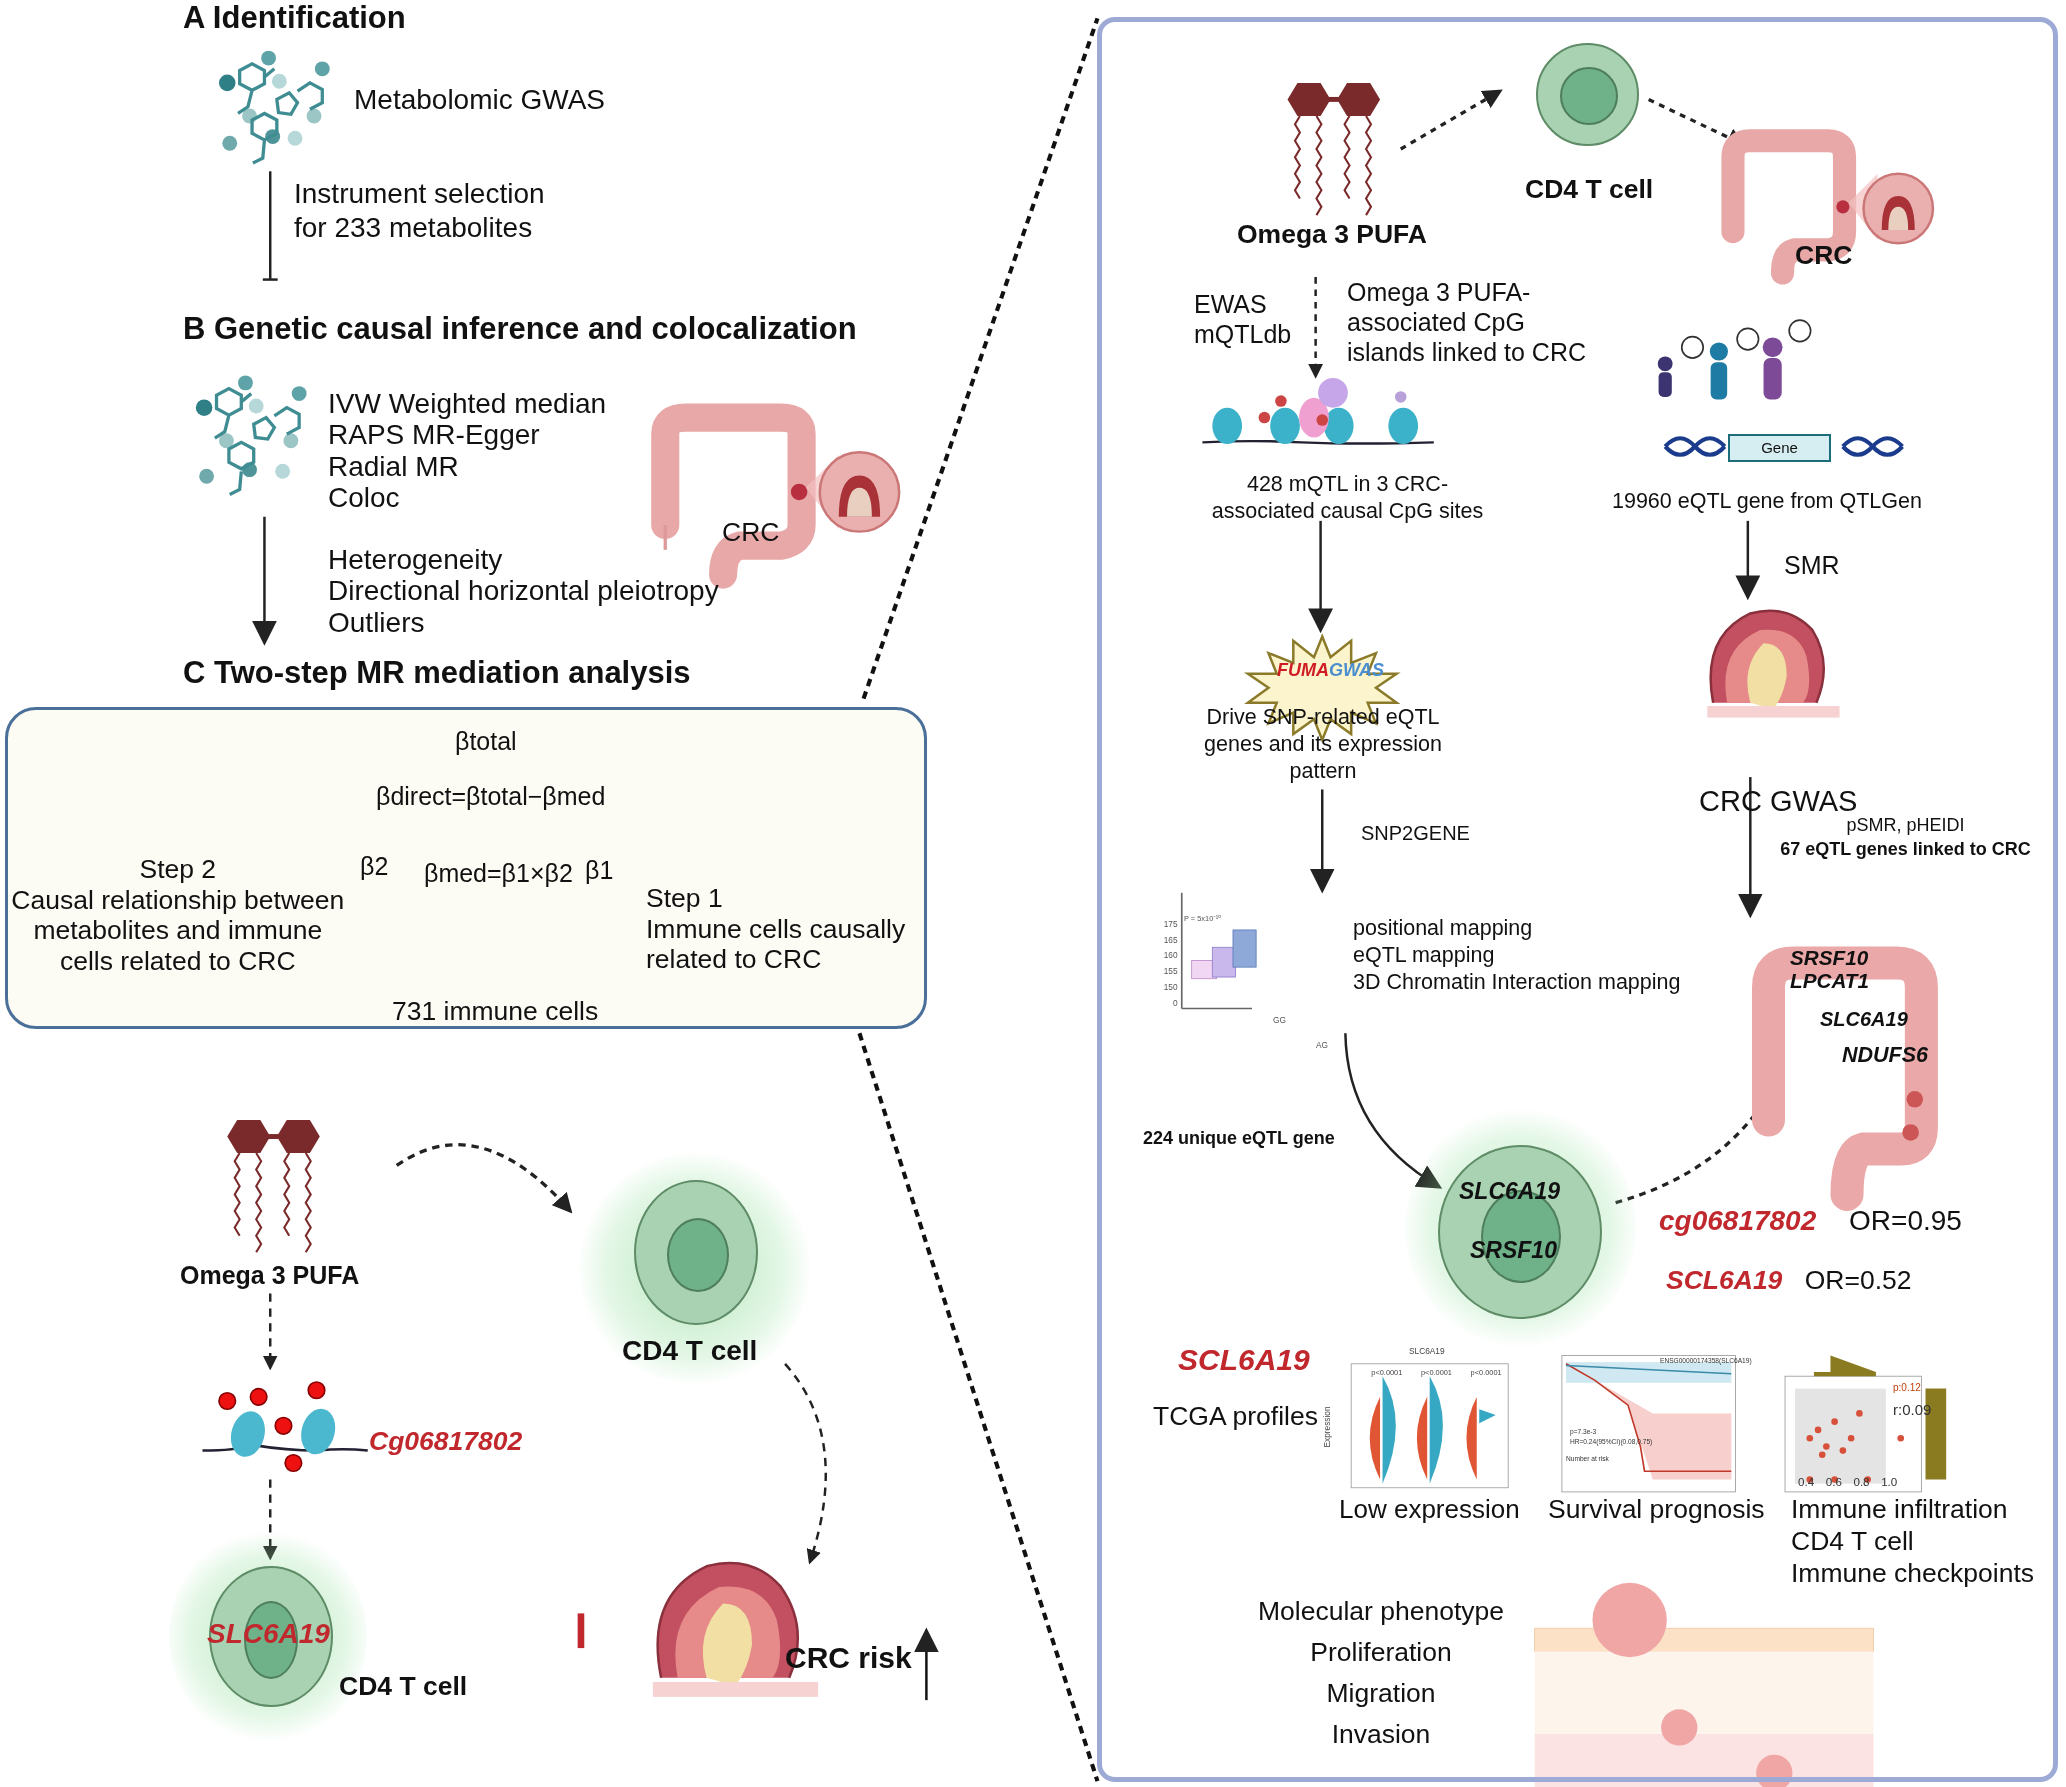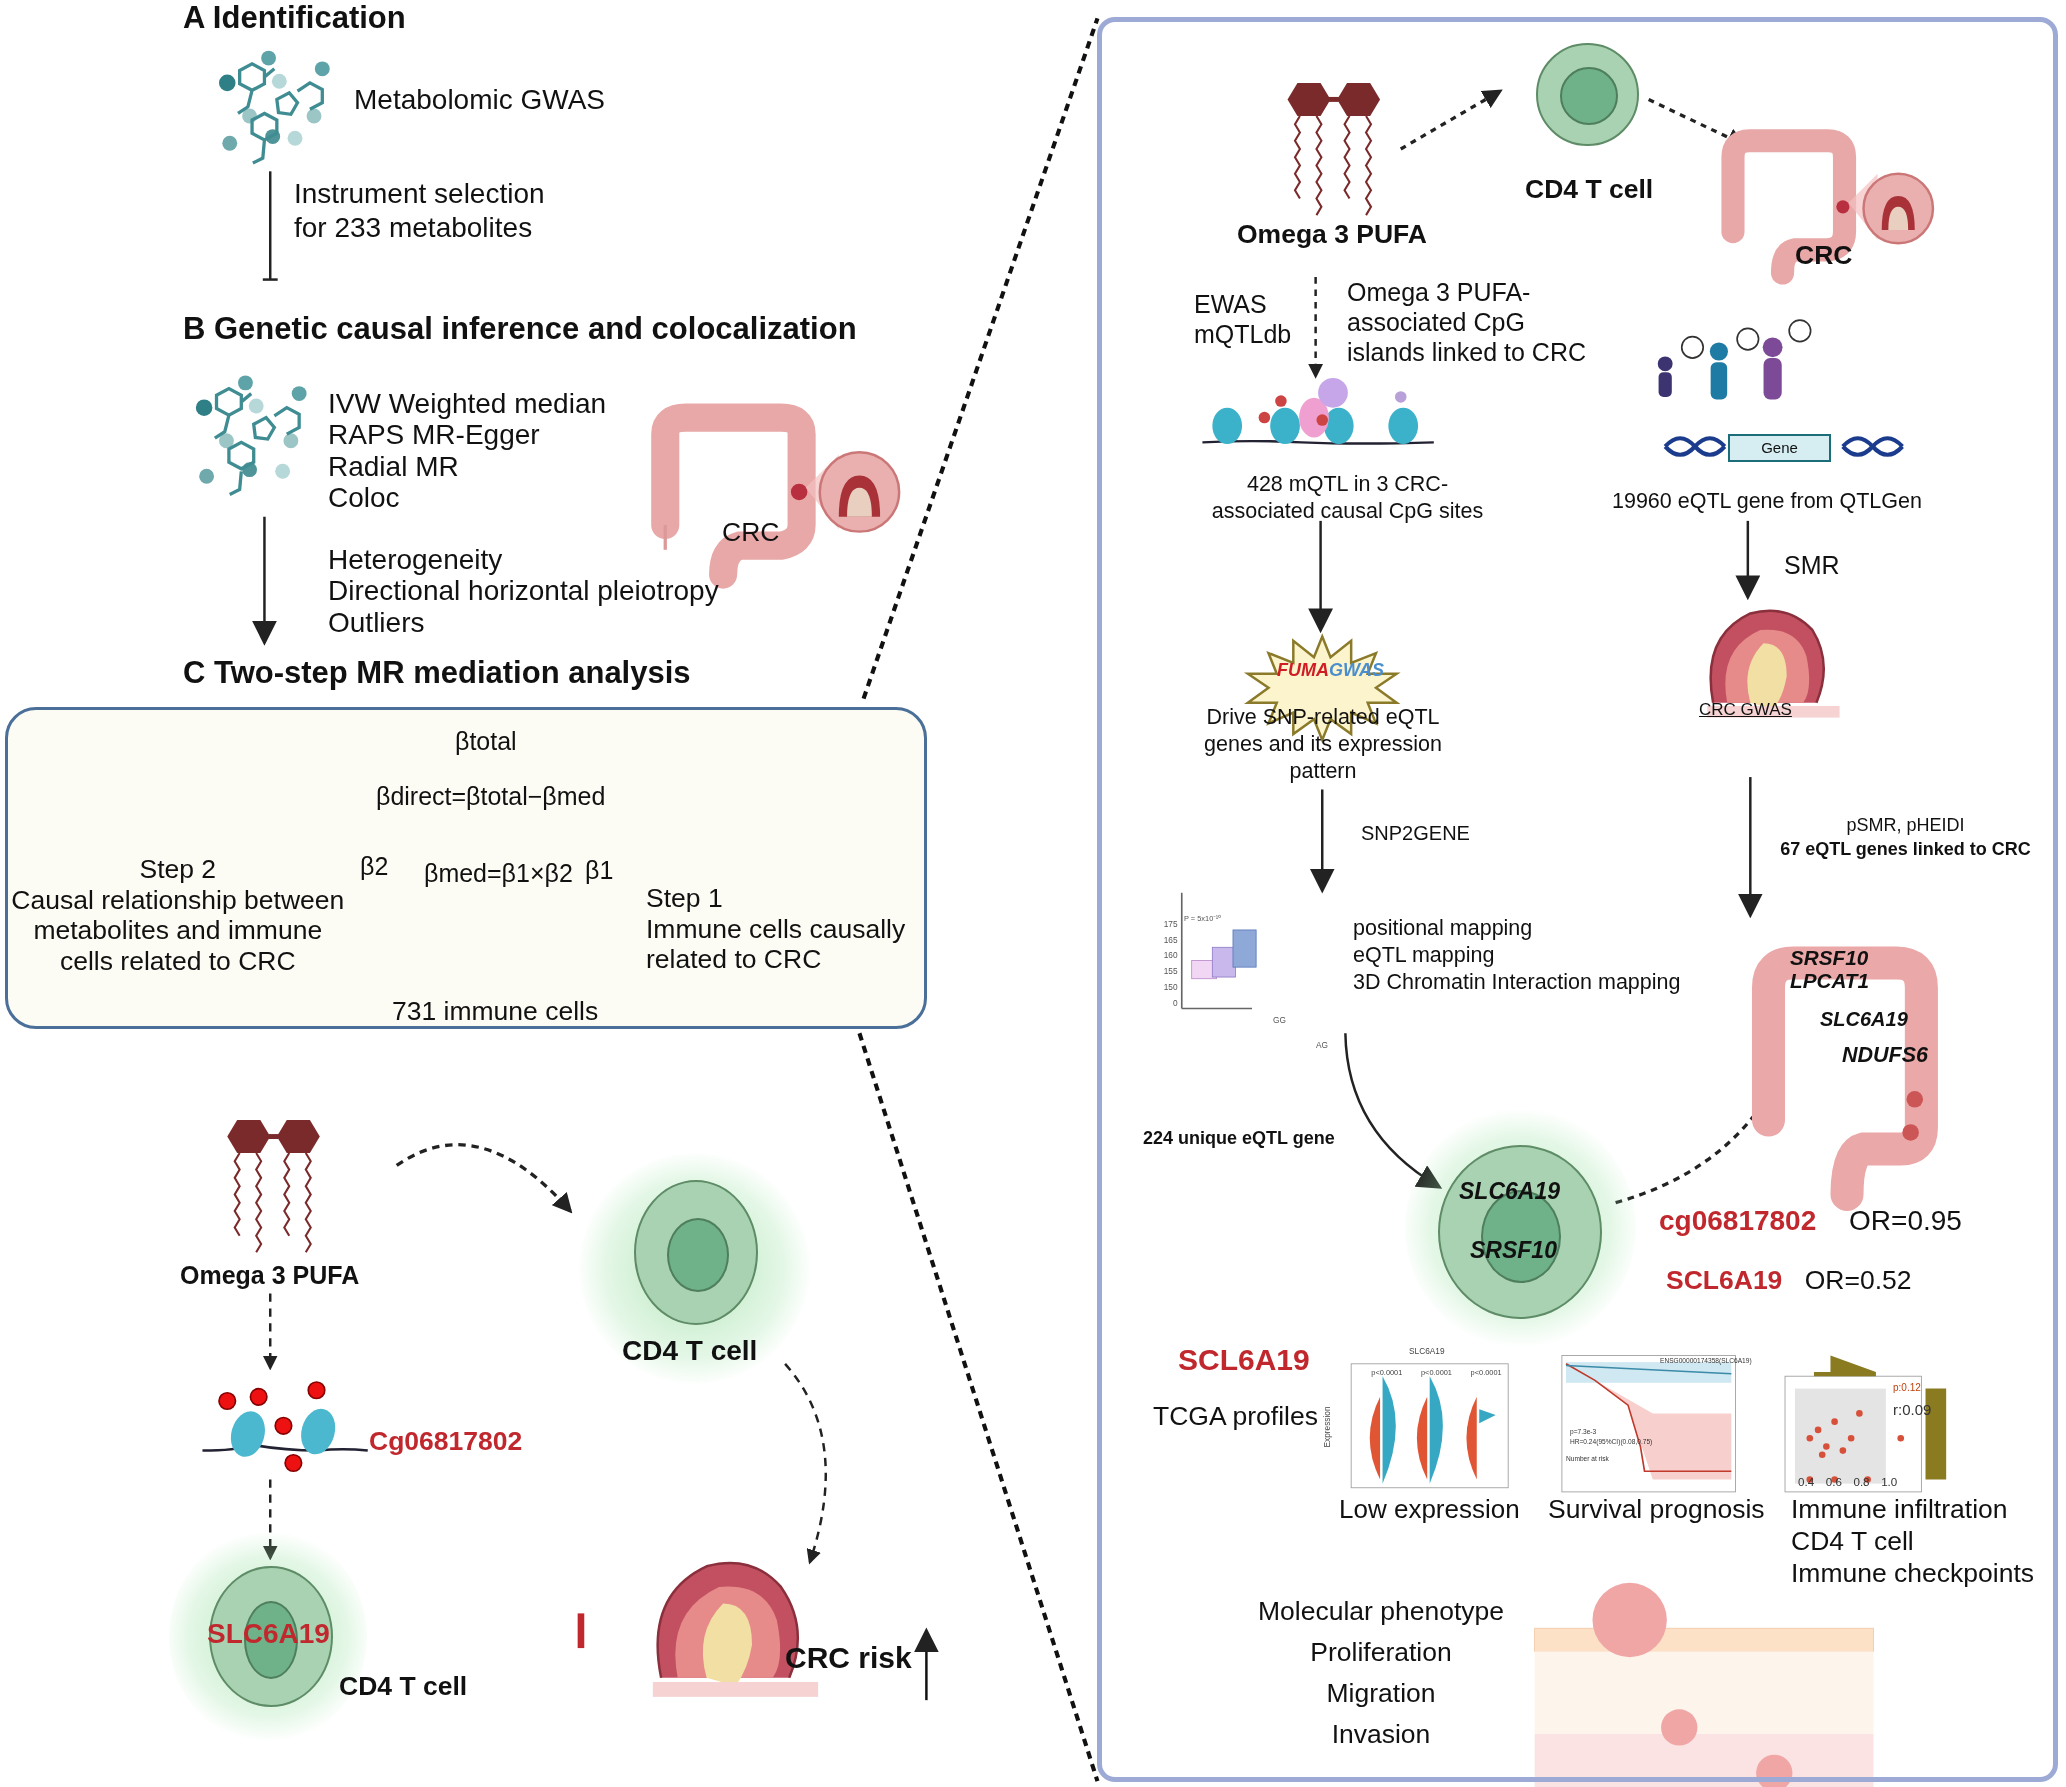--- a/index.html
+++ b/index.html
@@ -3,21 +3,21 @@
 <meta charset="utf-8">
 <style>
   html,body{margin:0;padding:0;background:#fff;}
   body{width:2066px;height:1788px;position:relative;overflow:hidden;font-family:"Liberation Sans",sans-serif;color:#111;}
   .abs{position:absolute;}
   .h{font-weight:bold;font-size:31px;white-space:nowrap;}
   .t{font-size:26.5px;line-height:1.2;white-space:nowrap;}
   .tc{text-align:center;}
   .b{font-weight:bold;}
   .i{font-style:italic;}
-  .red{color:#c0282d;}
+  .red{color:#c0282d;font-style:italic;}
   .boxC{position:absolute;left:5px;top:707px;width:922px;height:322px;background:#fdfcf4;border:3.3px solid #4a6f98;border-radius:31px;box-sizing:border-box;}
   .panelR{position:absolute;left:1097px;top:16.5px;width:961px;height:1765px;border:5px solid #9eaad6;border-radius:18px;box-sizing:border-box;}
   svg.overlay{position:absolute;left:0;top:0;width:2066px;height:1788px;pointer-events:none;}
   .cell{position:absolute;border-radius:50%;box-sizing:border-box;}
   .cell-out{background:#a9d2b2;border:2.5px solid #5e8c66;}
   .cell-in{background:#6fb28a;border:2.5px solid #4e7e5d;position:absolute;border-radius:50%;}
   .glow{position:absolute;border-radius:50%;background:radial-gradient(circle, rgba(120,210,130,0.55) 0%, rgba(150,225,160,0.25) 55%, rgba(255,255,255,0) 72%);}
 </style>
 </head>
 <body>
@@ -360,21 +360,21 @@
 <div class="abs t" style="left:1784px;top:550px;font-size:25px;">SMR</div>
 
 <div class="abs" style="left:1277px;top:660px;font-size:18px;font-weight:bold;font-style:italic;">
   <span style="color:#d01c24;">FUMA</span><span style="color:#4a8ed0;">GWAS</span>
 </div>
 <div class="abs t tc" style="left:1174px;top:704px;width:298px;font-size:21.5px;line-height:1.25;">
   <div>Drive SNP-related eQTL</div>
   <div>genes and its expression</div>
   <div>pattern</div>
 </div>
-<div class="abs t" style="left:1699px;top:700px;font-size:17px;text-decoration:underline;">CRC GWAS</div>
+<div class="abs t" style="left:1699px;top:784px;font-size:29px;">CRC GWAS</div>
 <div class="abs t" style="left:1361px;top:821px;font-size:20px;">SNP2GENE</div>
 <div class="abs t tc" style="left:1761px;top:813px;width:289px;font-size:18px;line-height:1.35;">
   <div>pSMR,  pHEIDI</div>
   <div class="b">67 eQTL genes linked to CRC</div>
 </div>
 
 <div class="abs" style="left:1184px;top:913px;font-size:7.4px;color:#555;">P = 5x10⁻¹⁰</div>
 <div class="abs" style="left:1161px;top:917px;font-size:8.3px;color:#555;line-height:15.7px;text-align:right;width:16.5px;">
   <div>175</div>
   <div>165</div>

